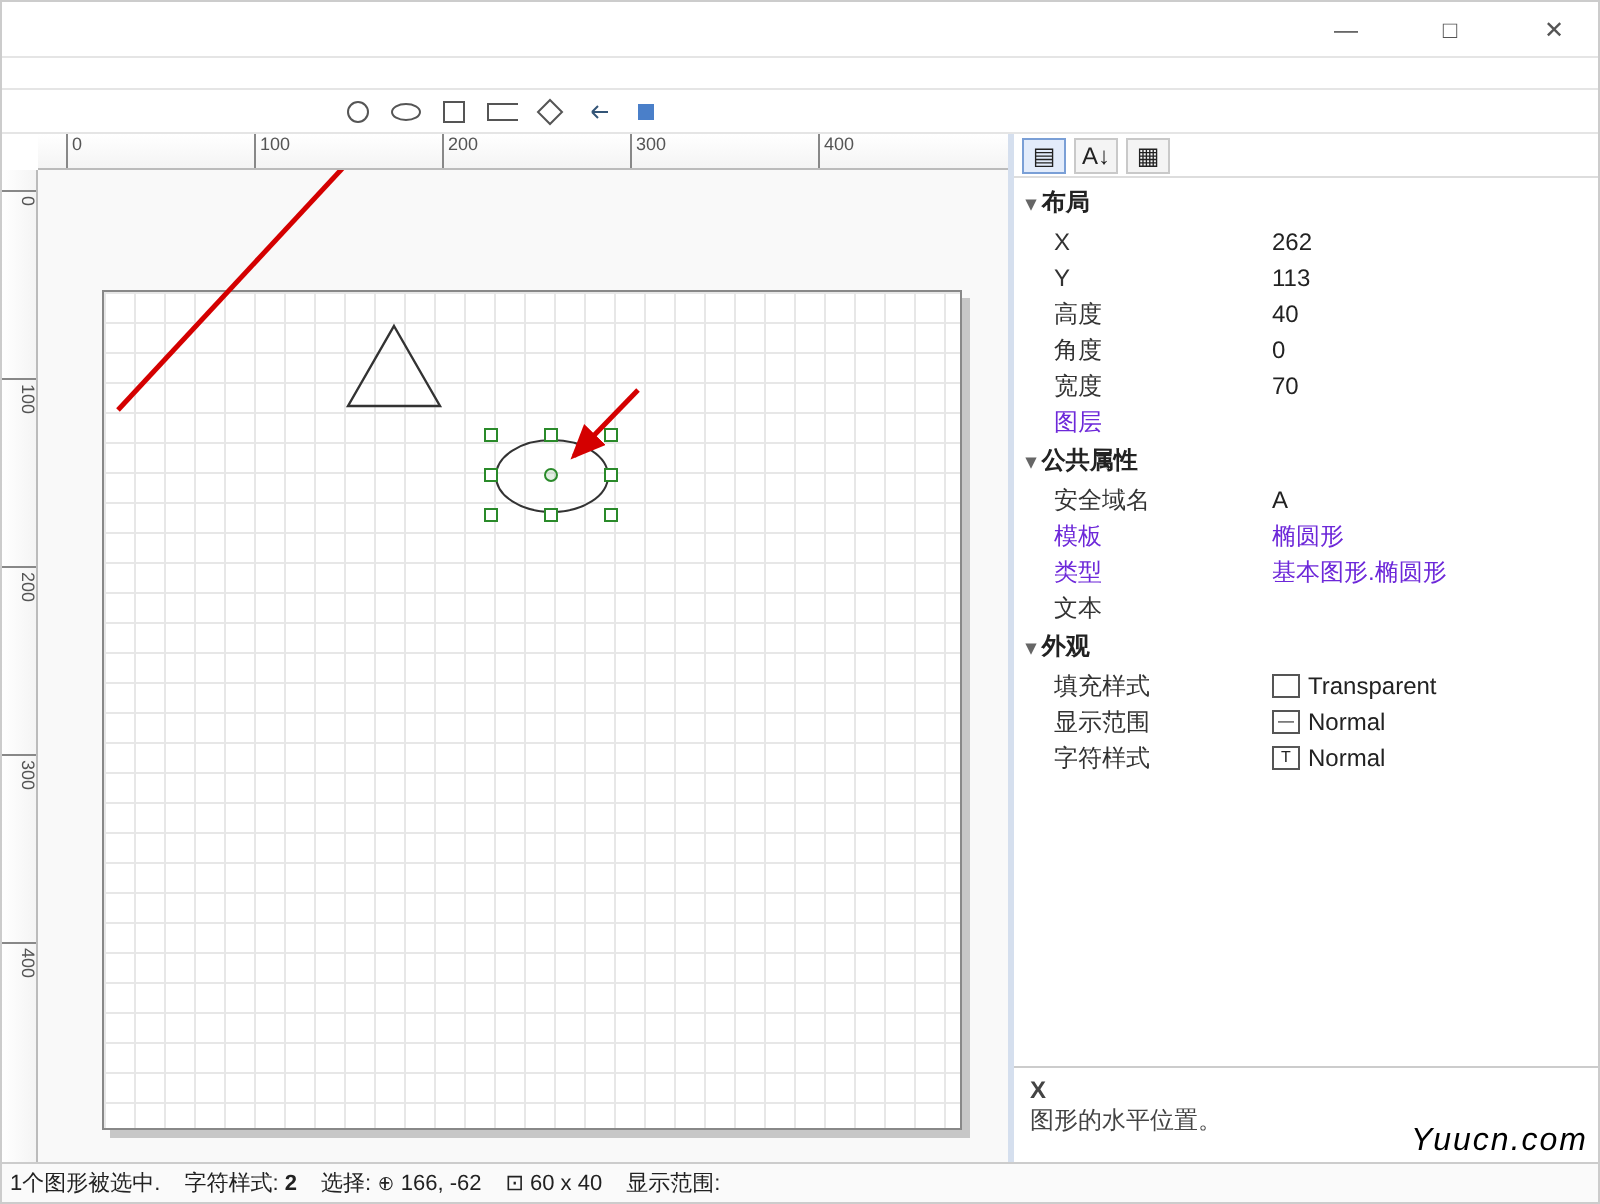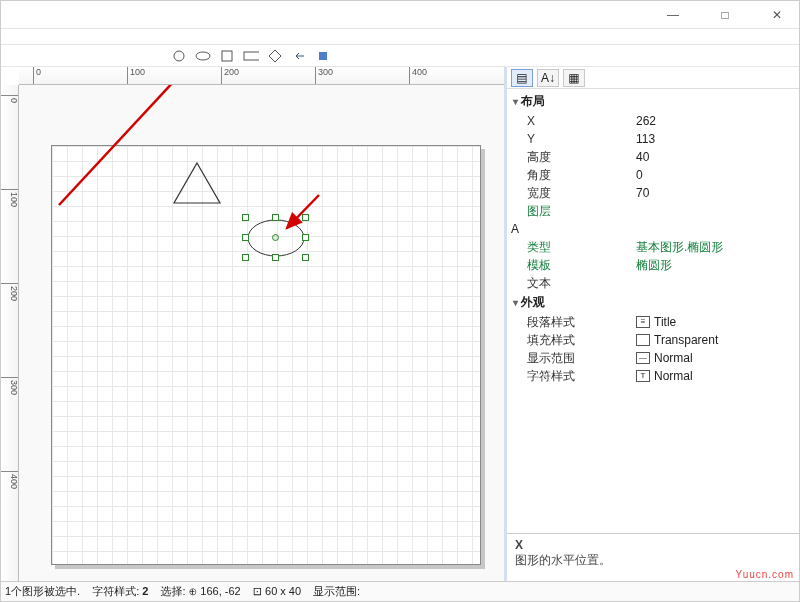--- a/index.html
+++ b/index.html
@@ -32,27 +32,27 @@
   .rot { border-radius:50%; background:#2a8a2a22;}
   .right { width:295px; border-left:3px solid #d5dfee; display:flex; flex-direction:column; background:#fff;}
   .rtabs { height:22px; display:flex; align-items:center; gap:4px; padding:2px 4px; border-bottom:1px solid #ddd;}
   .rtab { width:22px; height:18px; border:1px solid #c9c9c9; background:#f4f4f4; display:flex; align-items:center; justify-content:center; }
   .rtab.active { background:#e3ecfb; border-color:#7a9fd6;}
   .props { flex:1; overflow:auto; padding-top:2px; }
   .section-hdr { padding:2px 6px; font-weight:bold; color:#222; cursor:pointer;}
   .section-hdr::before { content:"▾ "; font-size:10px; color:#666;}
   .row { display:flex; height:18px; align-items:center;}
   .row .k { width:125px; padding-left:20px; color:#333;}
-  .row.dis .k, .row.dis .v { color:#15803d;}
+  .row.dis .k, .row.dis .v { color:#6d28d9;}
   .row .v { flex:1; padding-left:4px; font-weight:normal; display:flex; align-items:center; gap:4px;}
   .swatch { width:14px; height:12px; border:1px solid #555; background:#fff; position:relative; font-size:8px; line-height:10px; text-align:center;}
   .desc { border-top:1px solid #ccc; padding:4px 8px; height:48px; color:#444;}
   .statusbar { height:20px; border-top:1px solid #ccc; display:flex; align-items:center; font-size:11px; padding:0 4px; gap:12px; background:#fafafa;}
   .statusbar .sc { white-space:nowrap;}
-  .watermark { position:absolute; right:6px; bottom:22px; font-size:10px; color:#ef4444; letter-spacing:1px;}
+  .watermark { position:absolute; right:6px; bottom:22px; font-size:16px; font-style:italic; color:#000000; letter-spacing:1px;}
   .arrow-svg { position:absolute; pointer-events:none; }
 </style>
 </head>
 <body>
 
 <div class="window">
 
   <div class="titlebar">
     <div class="tb-btn">—</div>
     <div class="tb-btn">□</div>
@@ -185,45 +185,40 @@
             <div class="v">0</div>
           </div>
         <div class="row">
             <div class="k">宽度</div>
             <div class="v">70</div>
           </div>
         <div class="row dis">
             <div class="k">图层</div>
           </div>
 
-        <div class="row">
+        <div class="section-hdr">公共属性</div>
+        <div class="row">
+            <div class="k">安全域名</div>
             <div class="v">A</div>
+          </div>
+        <div class="row dis">
+            <div class="k">模板</div>
+            <div class="v">椭圆形</div>
           </div>
         <div class="row dis">
             <div class="k">类型</div>
             <div class="v">基本图形.椭圆形</div>
           </div>
-        <div class="row dis">
-            <div class="k">模板</div>
-            <div class="v">椭圆形</div>
-          </div>
 
         <div class="row">
             <div class="k">文本</div>
             <div class="v"></div>
           </div>
 
         <div class="section-hdr">外观</div>
-        <div class="row">
-            <div class="k">段落样式</div>
-            <div class="v">
-              <span class="swatch">≡</span>
-              <span>Title</span>
-            </div>
-          </div>
         <div class="row">
             <div class="k">填充样式</div>
             <div class="v">
               <span class="swatch"></span>
               <span>Transparent</span>
             </div>
           </div>
         <div class="row">
             <div class="k">显示范围</div>
             <div class="v">

